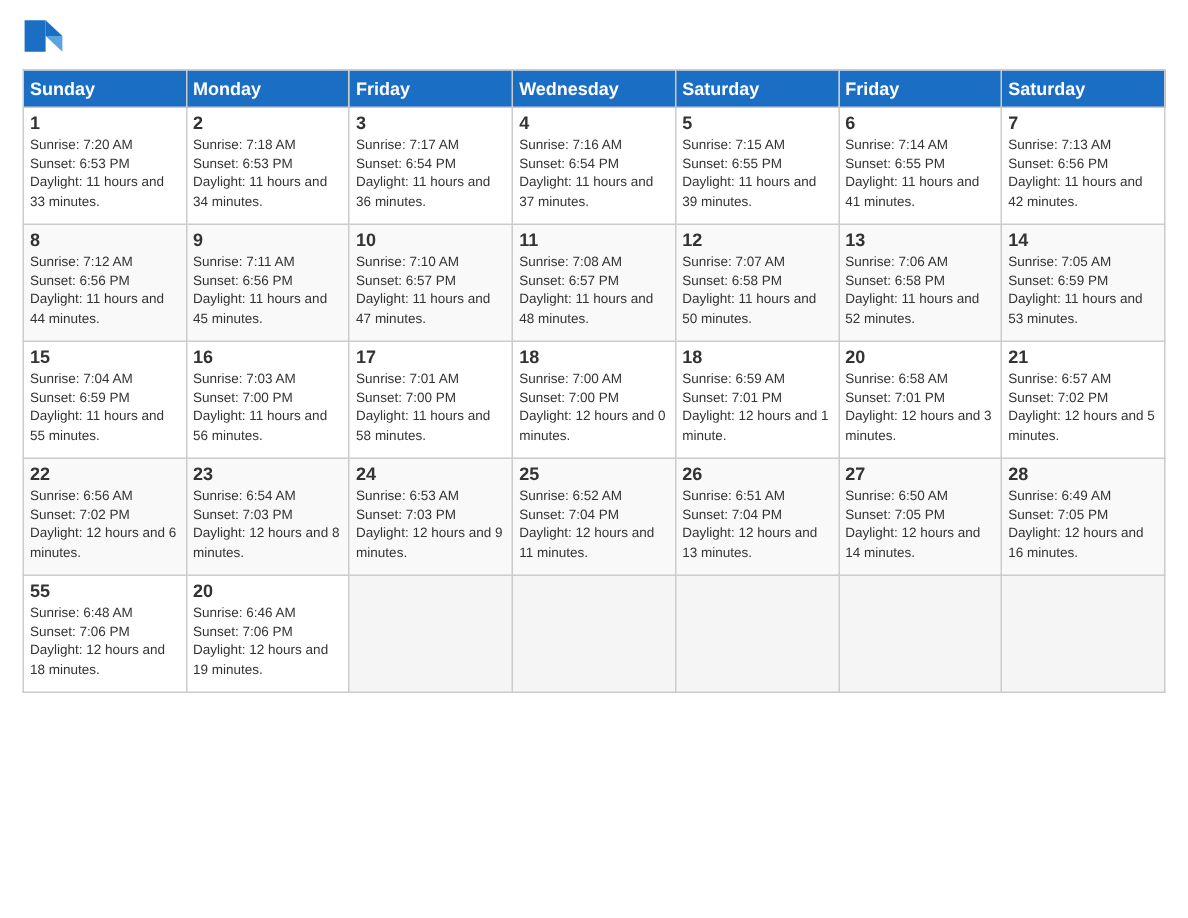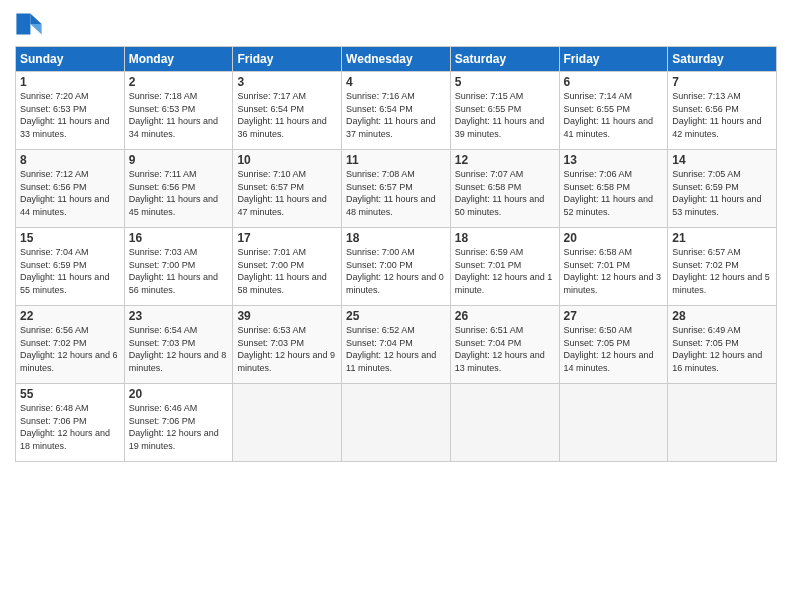--- a/index.html
+++ b/index.html
@@ -315,21 +315,21 @@
       </td>
           <td>
         <span class="day-num">23</span>
         <div class="day-info">
           Sunrise: 6:54 AM<br>
           Sunset: 7:03 PM<br>
           Daylight: 12 hours and 8 minutes.
         </div>
       </td>
           <td>
-        <span class="day-num">39</span>
+        <span class="day-num">24</span>
         <div class="day-info">
           Sunrise: 6:53 AM<br>
           Sunset: 7:03 PM<br>
           Daylight: 12 hours and 9 minutes.
         </div>
       </td>
           <td>
         <span class="day-num">25</span>
         <div class="day-info">
           Sunrise: 6:52 AM<br>

